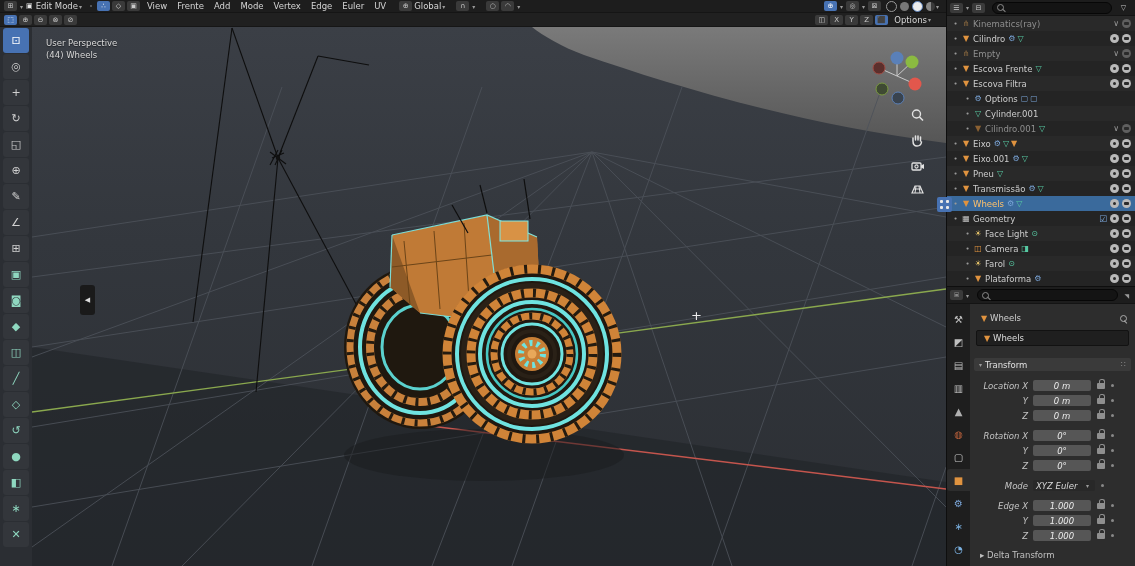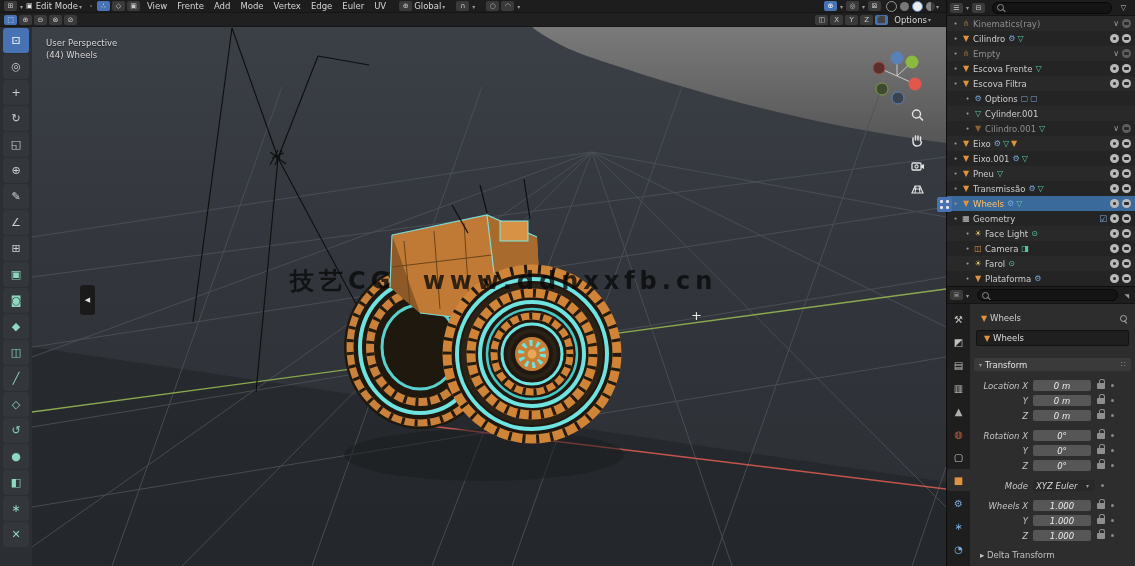--- a/index.html
+++ b/index.html
@@ -312,24 +312,20 @@
         <circle cx="-15" cy="13" r="6" fill="#3f4a33" stroke="#7a9a3f"></circle>
         <circle cx="1" cy="22" r="6" fill="#39434f" stroke="#5a80b8"></circle>
       </g>
     </svg>
 
     <div id="vp-overlay-text">
       <div>User Perspective</div>
       <div>(44) Wheels</div>
     </div>
 
-    <div id="watermark">
-      <span>技艺CG</span>
-      <span style="margin-left:14px">www.ddnxxfb.cn</span>
-    </div>
 
     <div id="crosshair">+</div>
     <div id="sidebar-tab">◀</div>
 
     
     <div class="navbtn" style="top:79px">
       <svg width="15" height="15">
           <circle cx="6.5" cy="6" r="4" fill="none" stroke="#e2e2e2" stroke-width="1.4"></circle>
           <line x1="9.5" y1="9" x2="13" y2="12.5" stroke="#e2e2e2" stroke-width="1.6"></line>
         </svg>
@@ -614,21 +610,21 @@
             </div>
             <div class="trow gap">
               <span class="tlabel">Mode</span>
               <span class="tdrop">
                 <span>XYZ Euler</span>
                 <span class="caret">▾</span>
               </span>
               <span class="kdot"></span>
             </div>
             <div class="trow">
-              <span class="tlabel">Wheels X</span>
+              <span class="tlabel">Edge X</span>
               <span class="tfield">1.000</span>
               <span class="lock"></span>
               <span class="kdot"></span>
             </div>
             <div class="trow">
               <span class="tlabel">Y</span>
               <span class="tfield">1.000</span>
               <span class="lock"></span>
               <span class="kdot"></span>
             </div>

